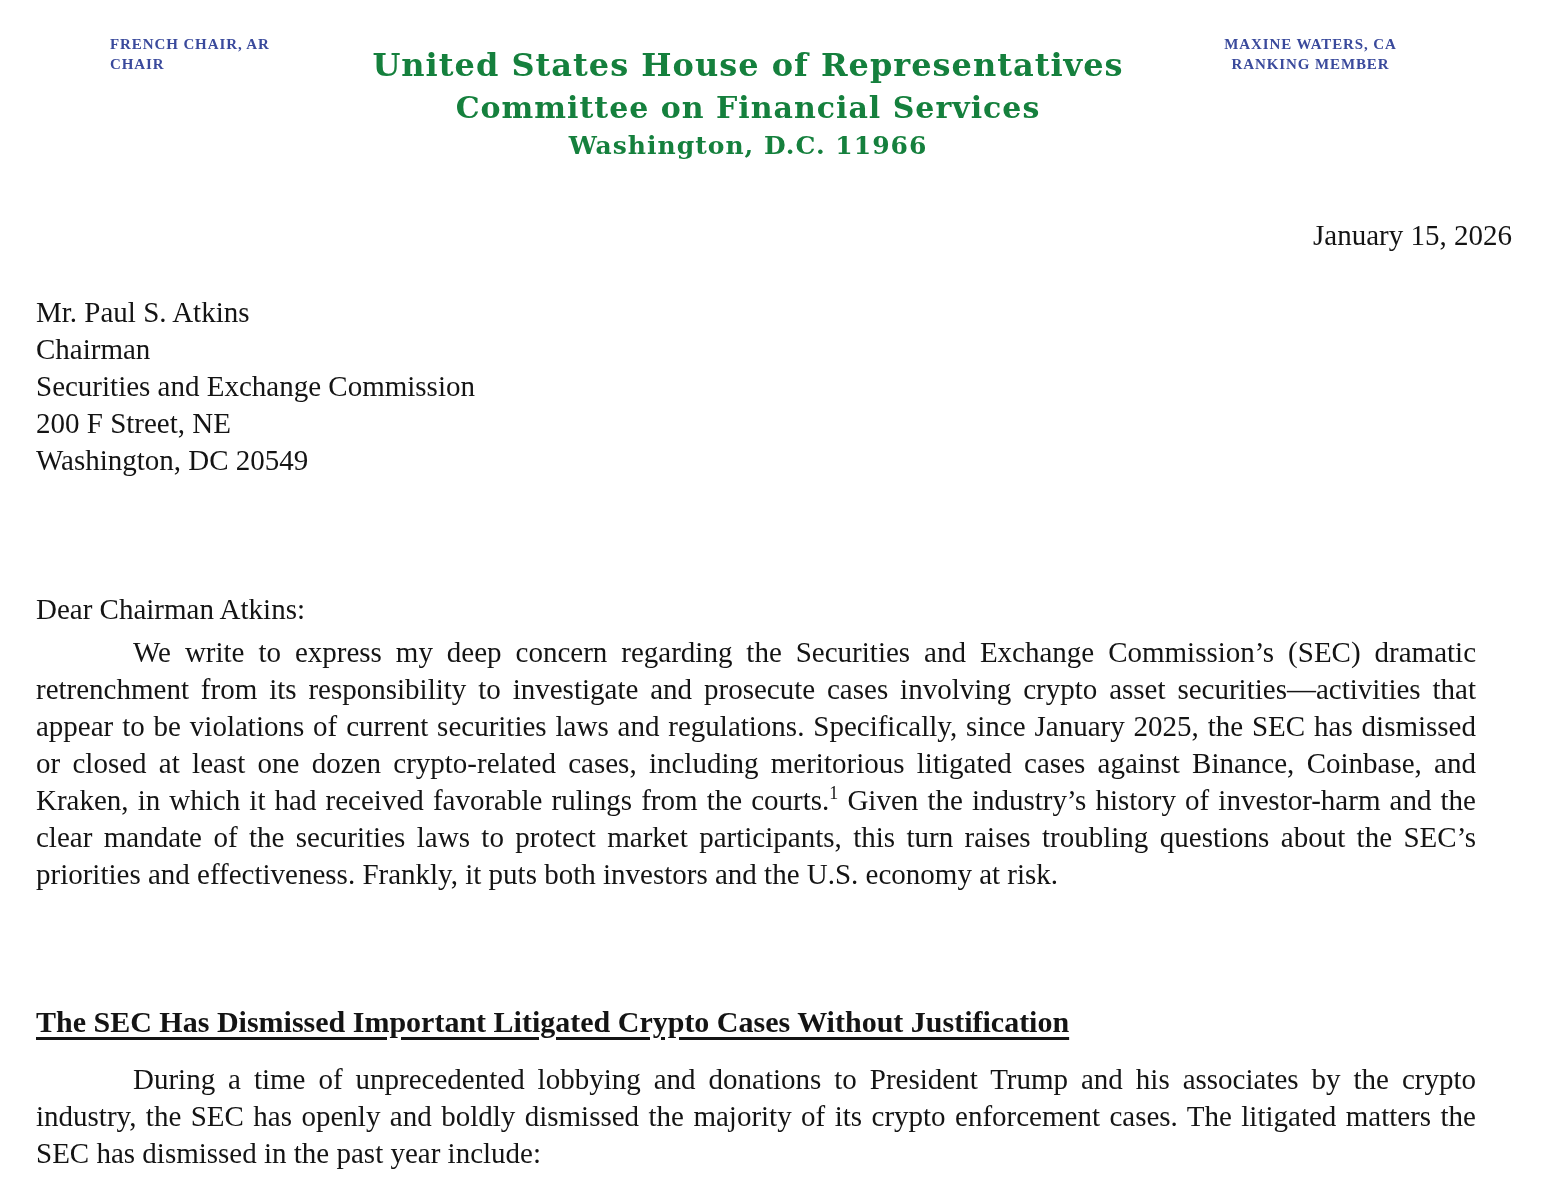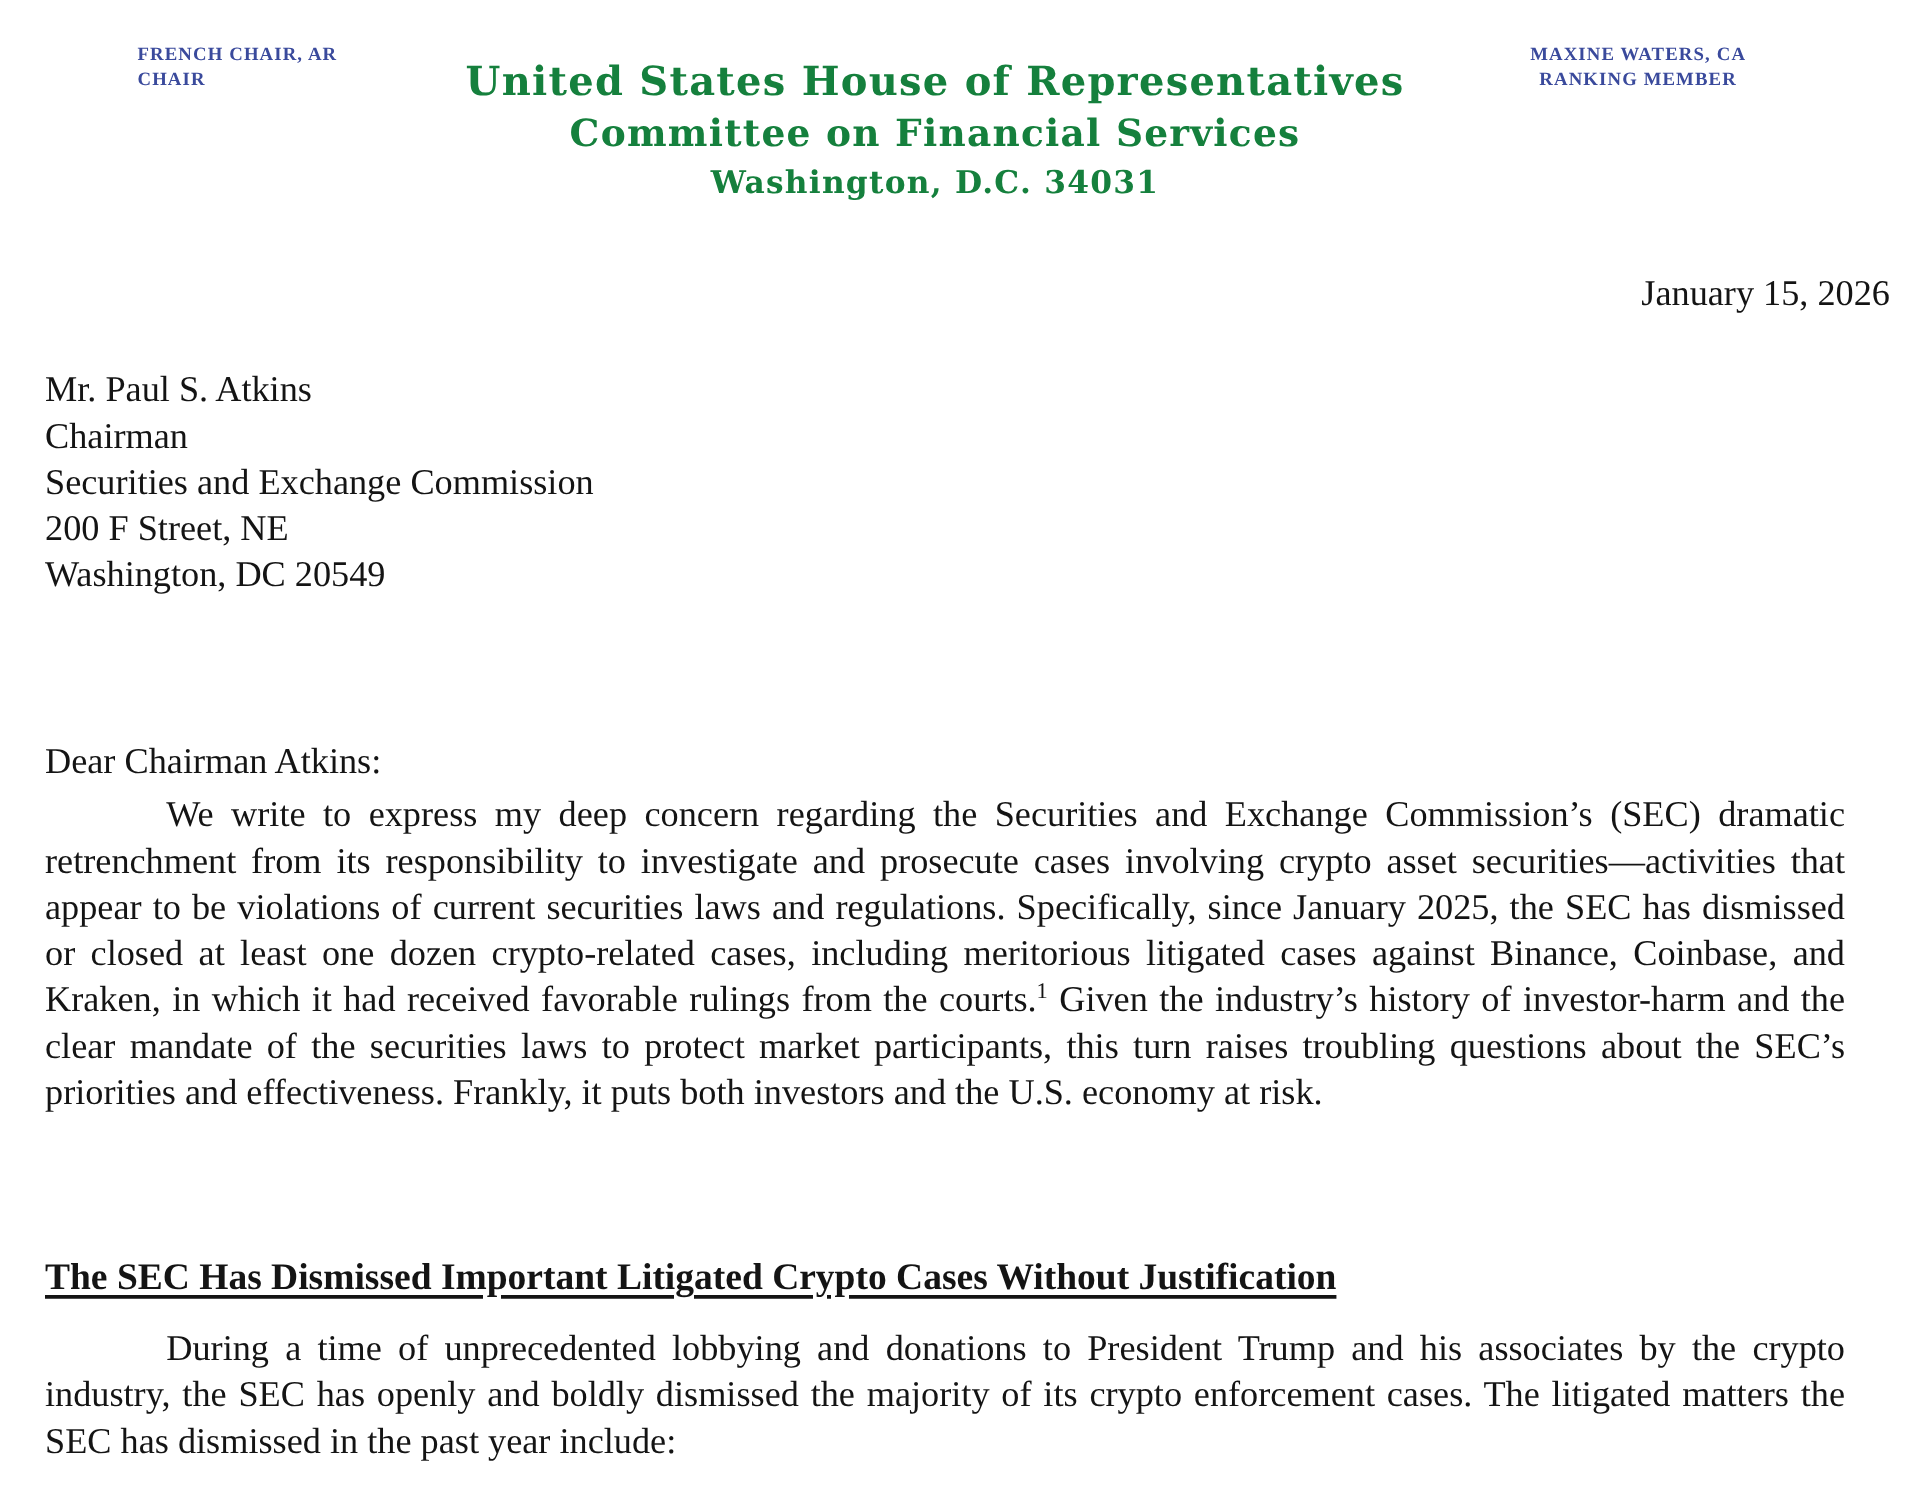--- a/index.html
+++ b/index.html
@@ -75,21 +75,21 @@
 <div class="page">
 
   <div class="mh-left">
     <div>FRENCH CHAIR, AR</div>
     <div>CHAIR</div>
   </div>
 
   <div class="mh-center">
     <div class="mh-l1">United States House of Representatives</div>
     <div class="mh-l2">Committee on Financial Services</div>
-    <div class="mh-l4">Washington, D.C. 34031</div>
+    <div class="mh-l4">Washington, D.C. 11966</div>
   </div>
 
   <div class="mh-right">
     <div>MAXINE WATERS, CA</div>
     <div>RANKING MEMBER</div>
   </div>
 
   <div class="date">January 15, 2026</div>
 
   <div class="recipient">

